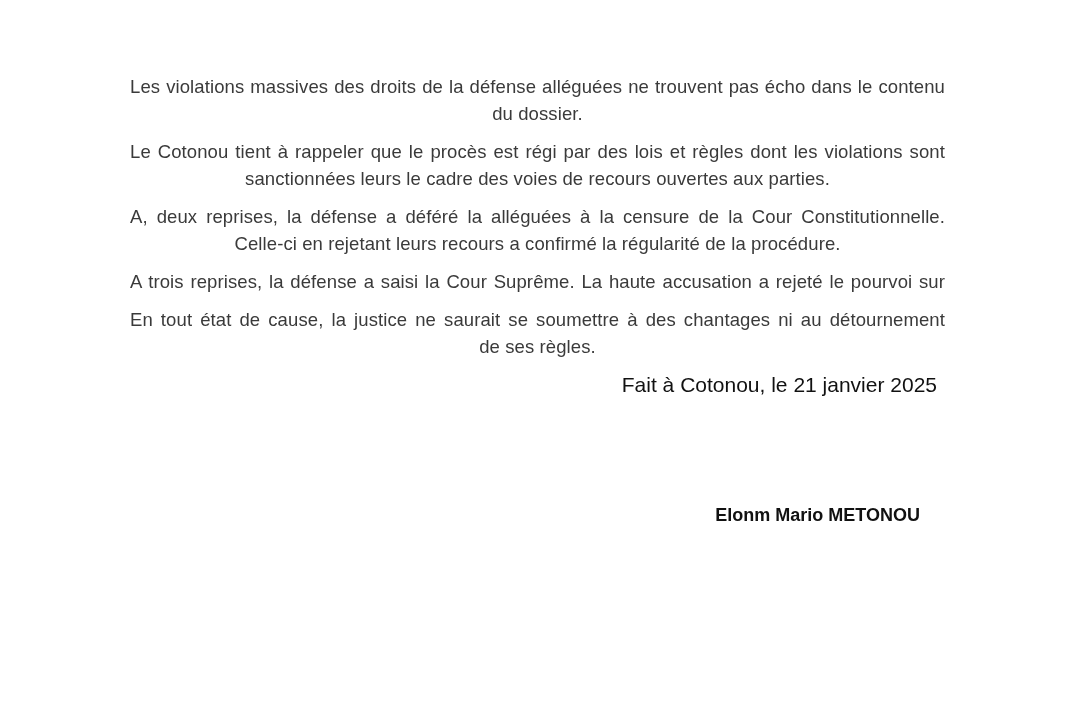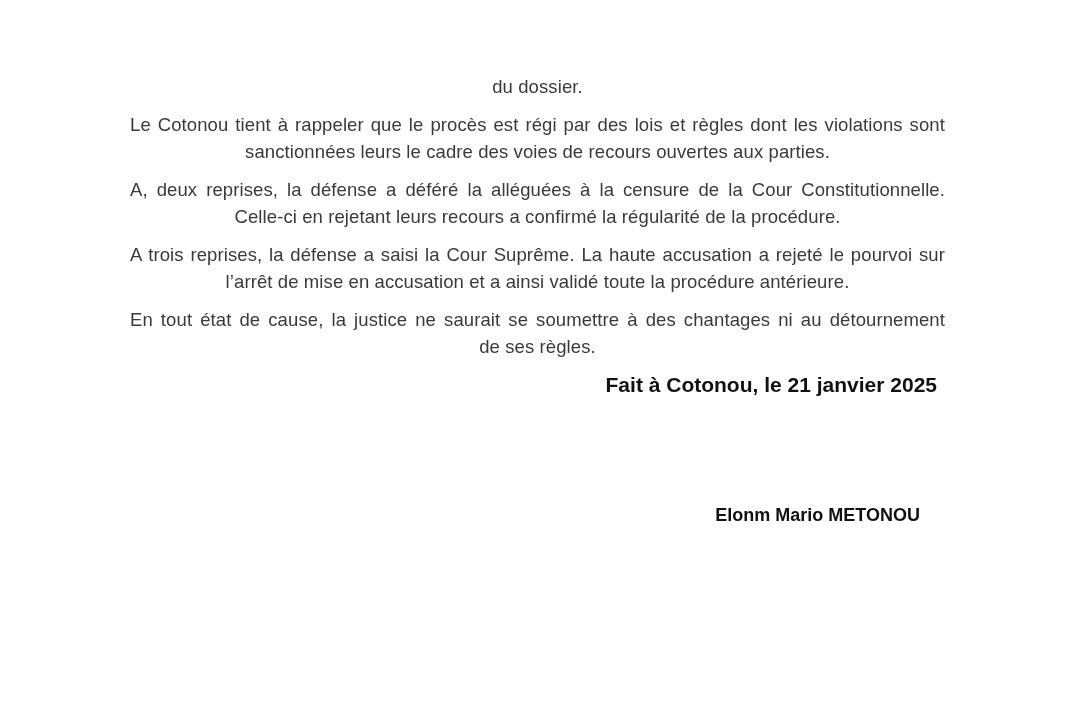--- a/index.html
+++ b/index.html
@@ -42,56 +42,56 @@
   .lline {
     display: block;
     height: 27px;
     text-align: center;
   }
   .dateline {
     padding-right: 8px;
     text-align: right;
     font-size: 21px;
     line-height: 27px;
-    font-weight: bold;
+    font-weight: normal;
     color: #111111;
   }
   .signature {
     margin-top: 104px;
     padding-right: 25px;
     text-align: right;
     font-size: 18px;
     line-height: 27px;
     font-weight: bold;
     color: #111111;
   }
 </style>
 </head>
 <body>
 
 <div class="page">
   <div class="content">
 
     <p class="para">
+      <span class="jline">Les violations massives des droits de la défense alléguées ne trouvent pas écho dans le contenu</span>
       <span class="lline">du dossier.</span>
     </p>
 
     <p class="para">
       <span class="jline">Le Cotonou tient à rappeler que le procès est régi par des lois et règles dont les violations sont</span>
       <span class="lline">sanctionnées leurs le cadre des voies de recours ouvertes aux parties.</span>
     </p>
 
     <p class="para">
       <span class="jline">A, deux reprises, la défense a déféré la alléguées à la censure de la Cour Constitutionnelle.</span>
       <span class="lline">Celle-ci en rejetant leurs recours a confirmé la régularité de la procédure.</span>
     </p>
 
     <p class="para">
       <span class="jline">A trois reprises, la défense a saisi la Cour Suprême. La haute accusation a rejeté le pourvoi sur</span>
-      <span class="lline">l’arrêt de mise en accusation et a ainsi validé toute la procédure antérieure.</span>
     </p>
 
     <p class="para">
       <span class="jline">En tout état de cause, la justice ne saurait se soumettre à des chantages ni au détournement</span>
       <span class="lline">de ses règles.</span>
     </p>
 
     <div class="dateline">Fait à Cotonou, le 21 janvier 2025</div>
 
     <div class="signature">Elonm Mario METONOU</div>

